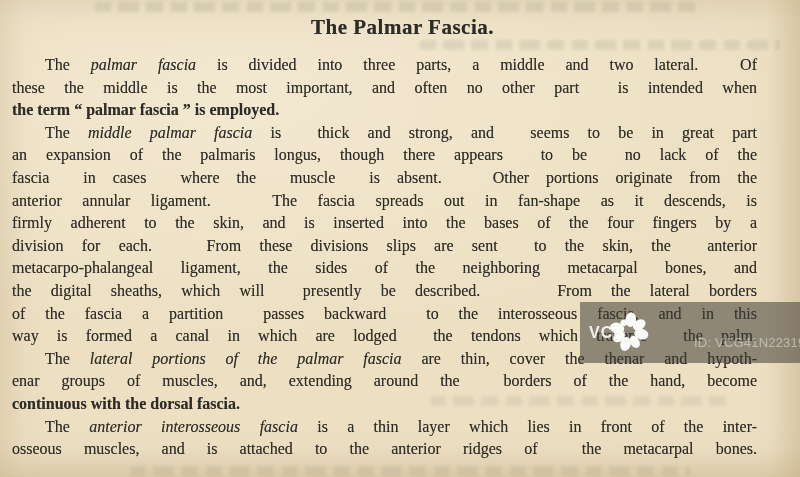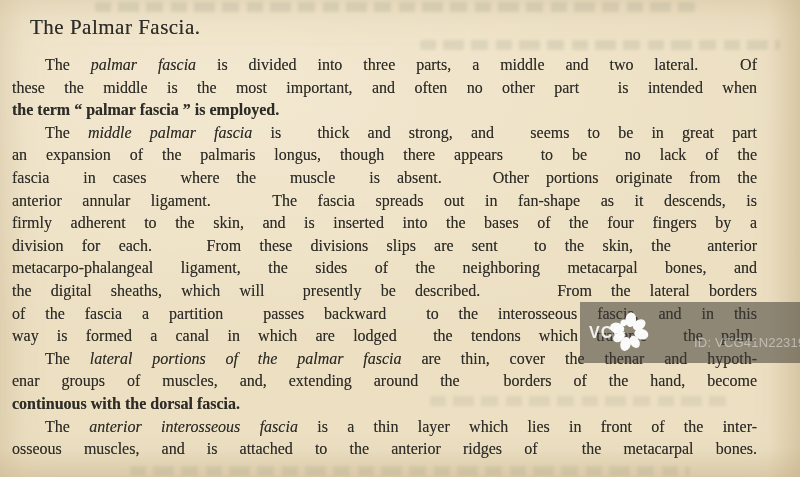--- a/index.html
+++ b/index.html
@@ -8,21 +8,21 @@
     position:relative;width:800px;height:477px;
     background:
       radial-gradient(120% 90% at 30% 20%, rgba(255,250,235,.35), rgba(255,250,235,0) 60%),
       linear-gradient(to right, rgba(214,196,158,.25) 0, rgba(214,196,158,0) 3%, rgba(214,196,158,0) 96%, rgba(190,168,124,.30) 100%),
       linear-gradient(to bottom, rgba(222,206,170,.25) 0, rgba(222,206,170,0) 4%, rgba(222,206,170,0) 94%, rgba(198,178,136,.30) 100%),
       var(--paper,#ecdfc2);
     box-shadow:inset 0 0 48px rgba(150,124,76,.18);
   }
   .page-title{
     position:absolute;top:15px;left:30px;width:745px;margin:0;
-    font-size:21px;font-weight:400;letter-spacing:.5px;
+    text-align:center;font-size:21px;font-weight:700;letter-spacing:.5px;
     color:var(--ink,#2e2c27);
     text-shadow:0 0 .5px rgba(46,44,39,.55);
   }
   .text-block{
     position:absolute;left:12px;top:54px;width:745px;
     font-size:16px;line-height:22.6px;color:var(--ink,#2e2c27);
     text-shadow:0 0 .5px rgba(46,44,39,.5);
     white-space:pre-wrap;
   }
   .tline{

